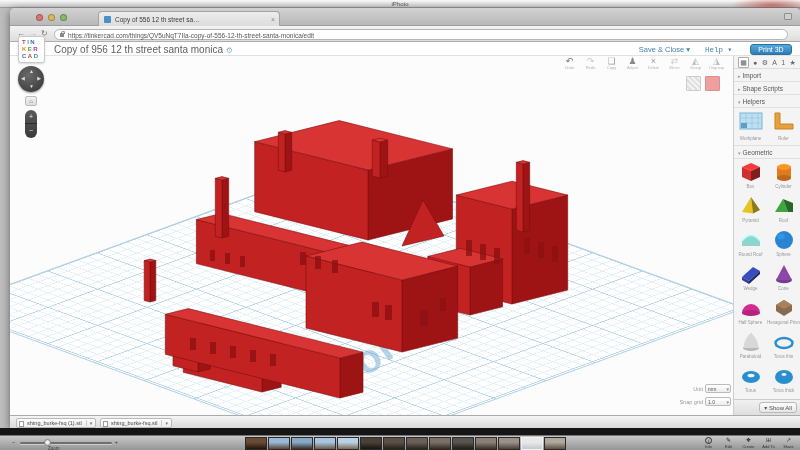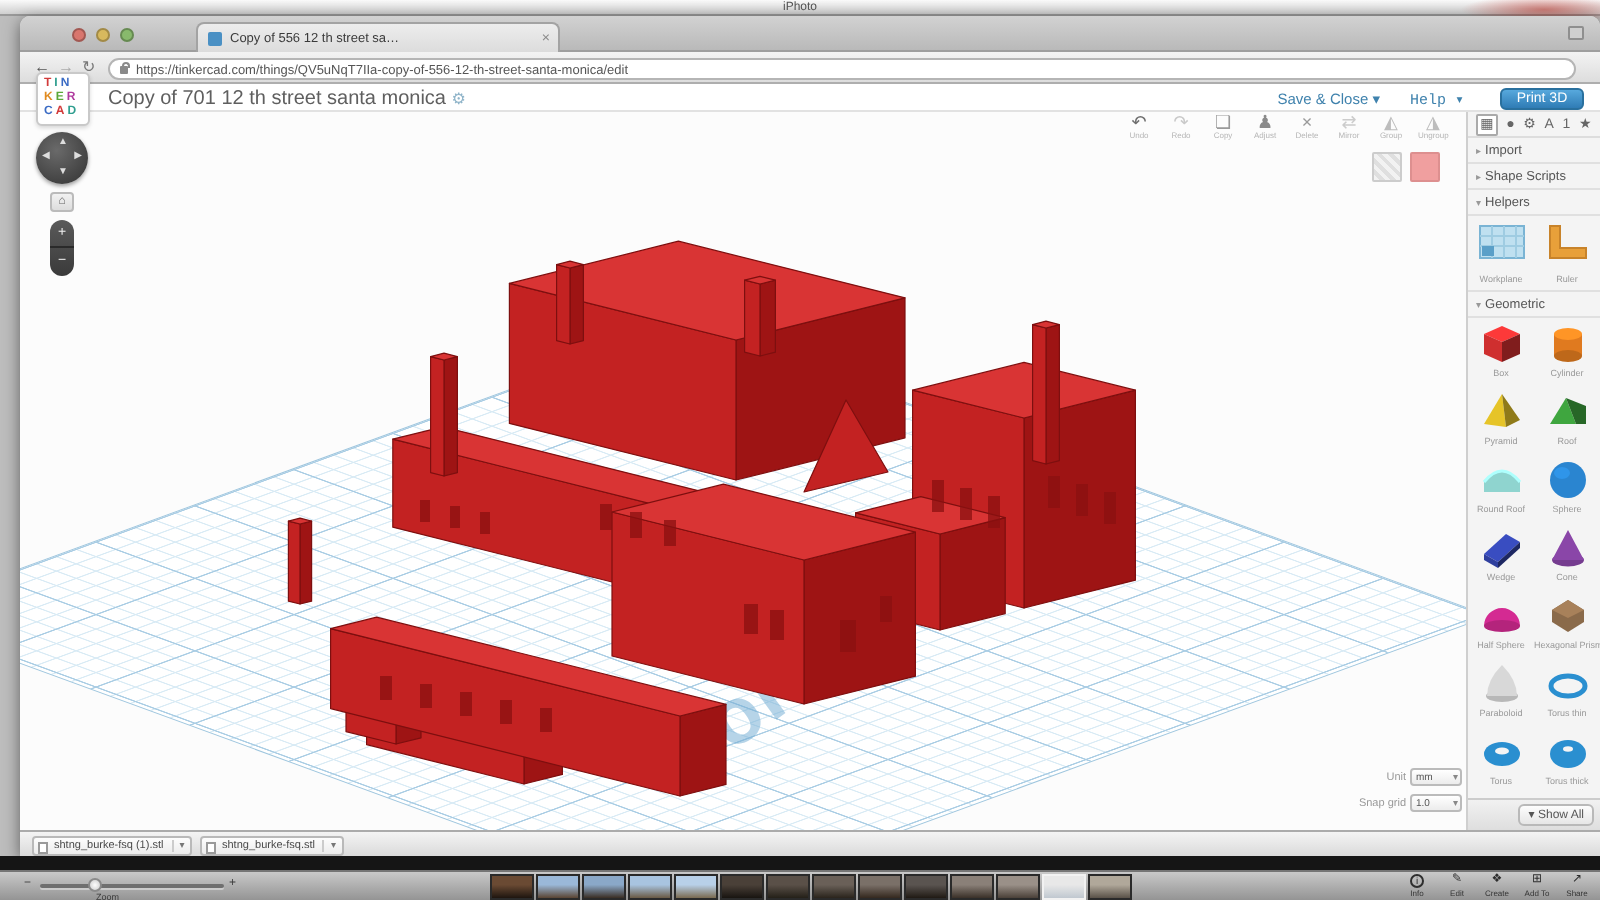--- a/index.html
+++ b/index.html
@@ -137,21 +137,21 @@
       <span class="nv" style="left:19px;color:#aaa;">→</span>
       <span class="nv" style="left:31px;color:#777;">↻</span>
       <div class="urlfield">
         <span class="lock"></span>
         <div class="urltext">https://tinkercad.com/things/QV5uNqT7IIa-copy-of-556-12-th-street-santa-monica/edit</div>
       </div>
     </div>
 
     <div class="tkheader">
       <div class="tktitle">
-        <span>Copy of 701 12 th street santa monica</span>
+        <span>Copy of 956 12 th street santa monica</span>
         <span class="tkgear">⚙</span>
       </div>
       <span class="tklink savec">Save &amp; Close ▾</span>
       <span class="tklink helpl">Help ▾</span>
       <div class="printbtn">Print 3D</div>
     </div>
     <div class="tklogo" id="tklogo">
         <span class="row"><span style="color: rgb(210, 59, 59);">T</span><span style="color: rgb(47, 158, 143);">I</span><span style="color: rgb(58, 107, 196);">N</span></span>
         <span class="row"><span style="color: rgb(224, 138, 30);">K</span><span style="color: rgb(90, 168, 58);">E</span><span style="color: rgb(176, 58, 158);">R</span></span>
         <span class="row"><span style="color: rgb(58, 107, 196);">C</span><span style="color: rgb(210, 59, 59);">A</span><span style="color: rgb(47, 158, 143);">D</span></span>

